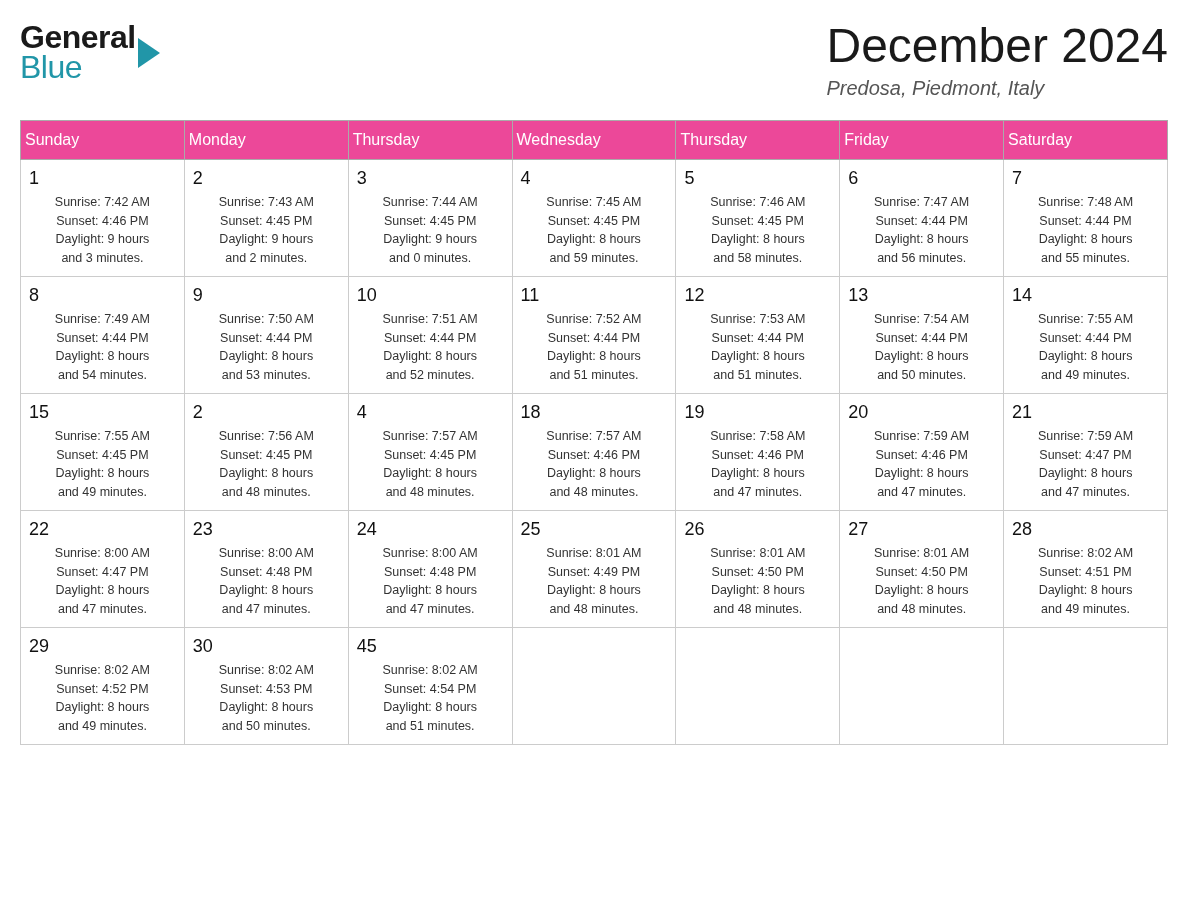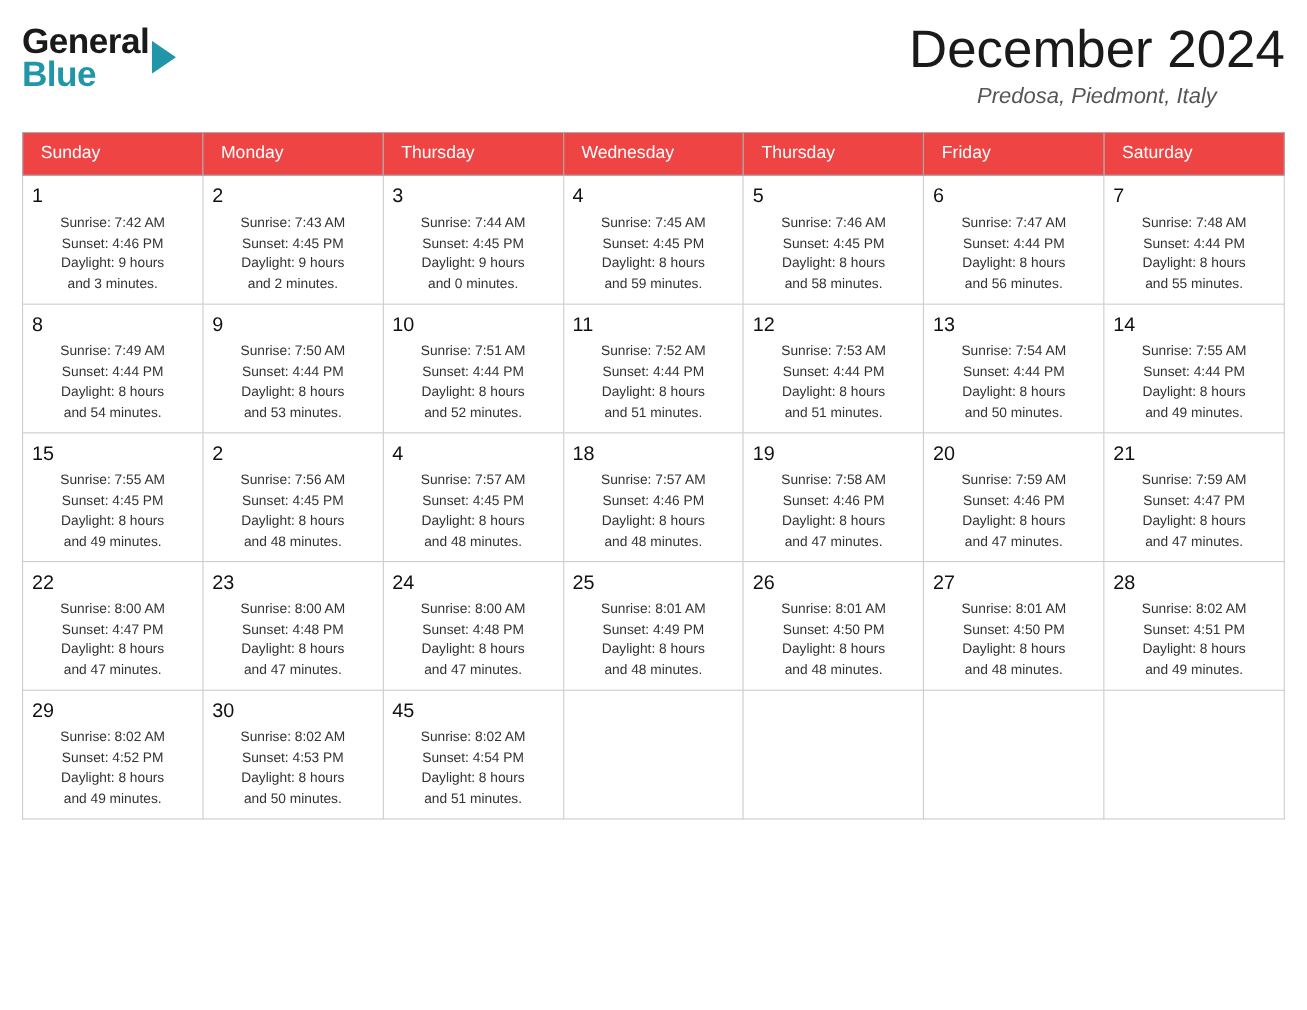--- a/index.html
+++ b/index.html
@@ -15,43 +15,43 @@
       justify-content: space-between;
       align-items: flex-start;
       margin-bottom: 20px;
     }
     .logo {
       display: flex;
       flex-direction: column;
       align-items: center;
     }
     .title-section {
-      text-align: center;
+      text-align: left;
     }
     .month-title {
       font-size: 48px;
       font-weight: normal;
       color: #1a1a1a;
       line-height: 1.1;
     }
     .location {
       font-size: 20px;
       color: #555;
       margin-top: 4px;
       font-style: italic;
     }
     .calendar {
       width: 100%;
       border-collapse: collapse;
       border: 1px solid #aaa;
     }
     .calendar th {
-      background-color: #ef4444;
+      background-color: #ec4899;
       color: #fff;
-      padding: 10px 16px;
+      padding: 10px 4px;
       font-size: 16px;
       font-weight: normal;
       text-align: left;
       border: 1px solid #aaa;
     }
     .calendar td {
       vertical-align: top;
       padding: 8px;
       border: 1px solid #ccc;
       width: 14.28%;
@@ -77,21 +77,21 @@
     }
   </style>
 </head>
 <body>
 
 <div class="header">
   <div class="logo">
     <div style="display:flex; flex-direction:row; align-items:center;">
       <div style="display:flex; flex-direction:column;">
         <span style="font-size:32px; font-weight:bold; color:#1a1a1a; letter-spacing:-0.5px; line-height:1.1;">General</span>
-        <span style="font-size:32px; font-weight:bold; color:#2196a8; letter-spacing:-0.5px; line-height:1.0; margin-top:-4px;">Blue</span>
+        <span style="font-size:32px; font-weight:normal; color:#2196a8; letter-spacing:-0.5px; line-height:1.0; margin-top:-4px;">Blue</span>
       </div>
       <div style="margin-left:2px; margin-top:6px;">
         <svg width="22" height="30" viewBox="0 0 22 30">
           <polygon points="0,0 22,15 0,30" fill="#2196a8"></polygon>
         </svg>
       </div>
     </div>
   </div>
   <div class="title-section">
     <div class="month-title">December 2024</div>

